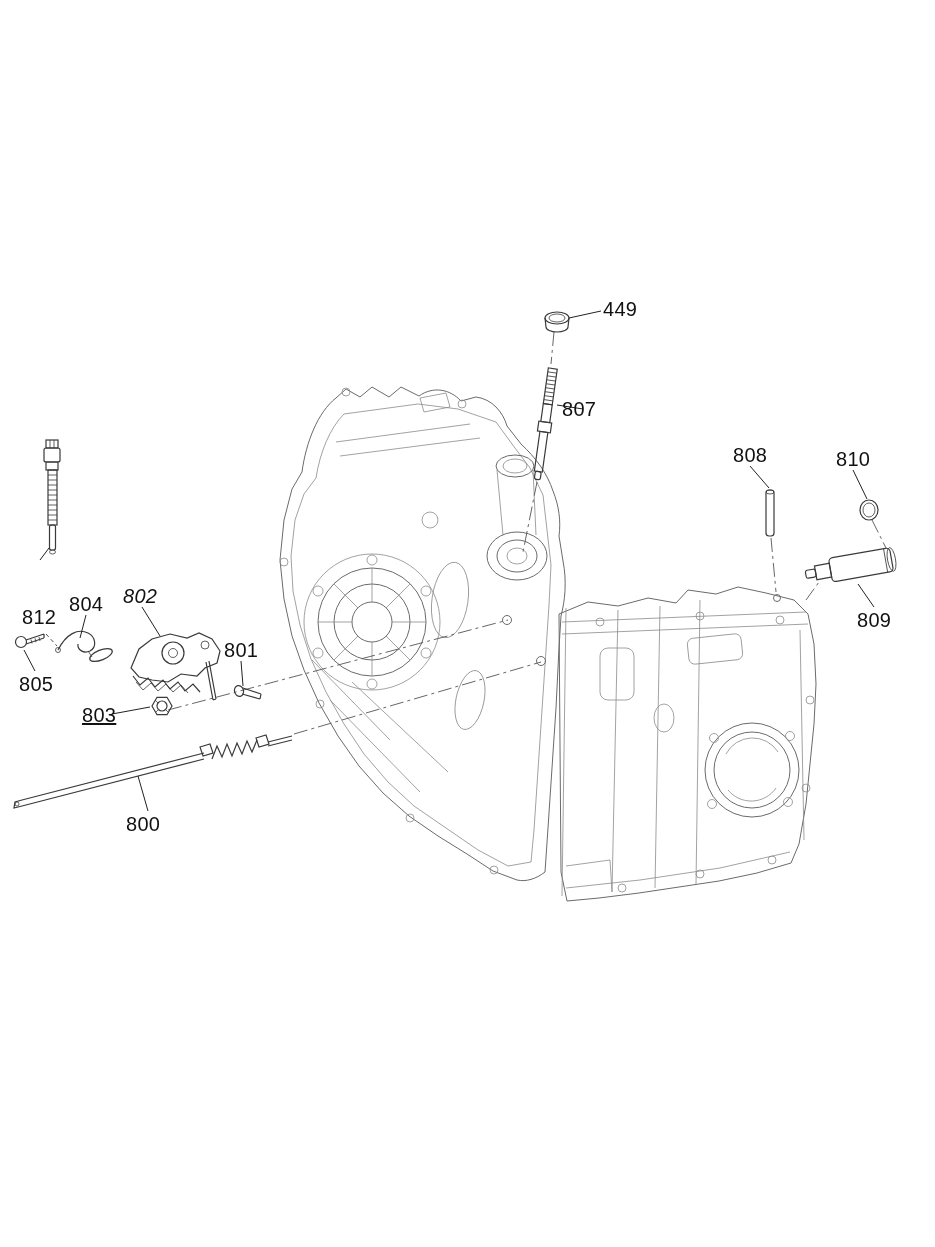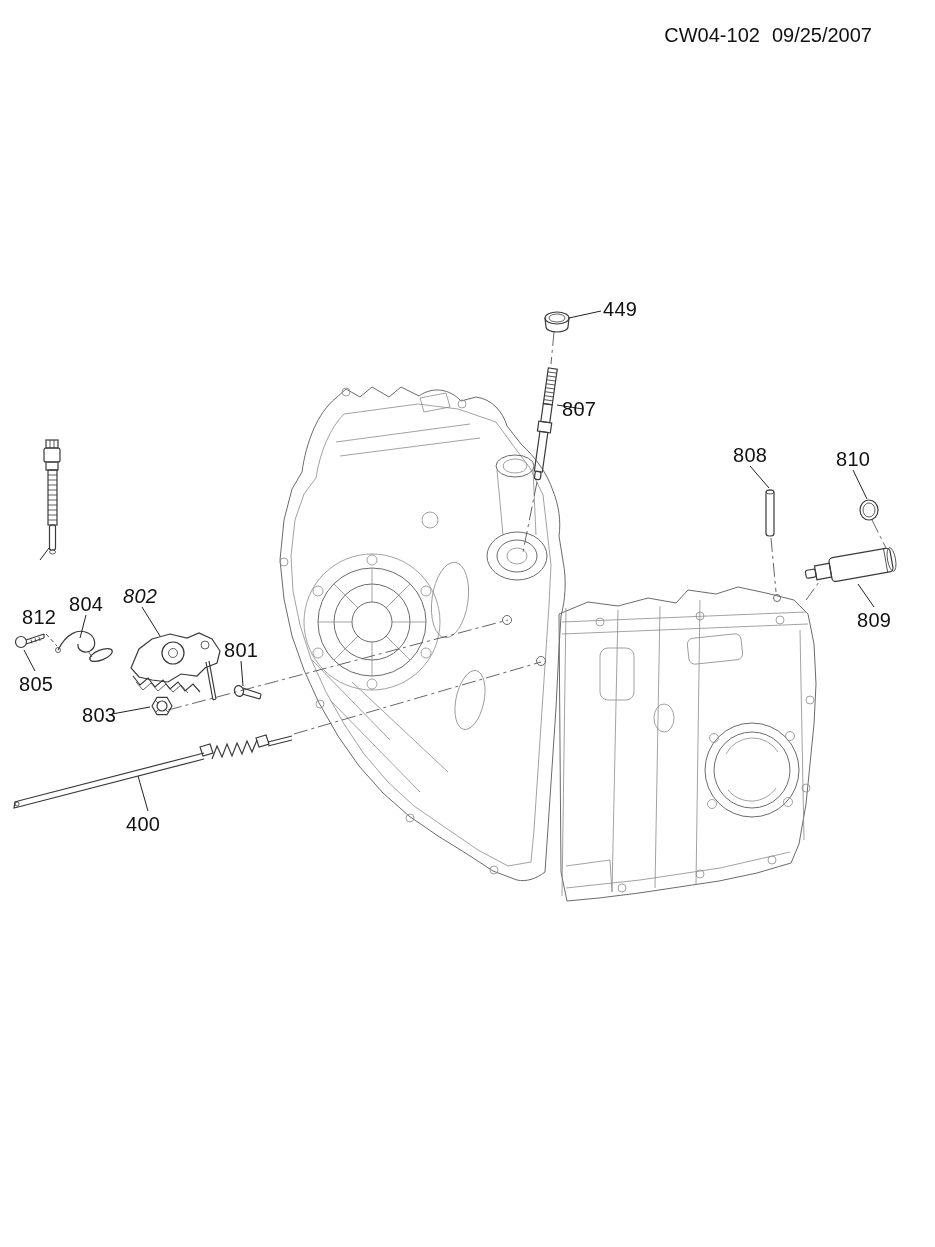--- a/index.html
+++ b/index.html
@@ -220,31 +220,27 @@
       <path class="leader" d="M 40,560 L 49,548"></path>
       <path class="leader" d="M 86,615 L 80,638"></path>
       <path class="leader" d="M 142,607 L 160,636"></path>
       <path class="leader" d="M 241,661 L 243,686"></path>
       <path class="leader" d="M 35,671 L 24,650"></path>
       <path class="leader" d="M 112,714 L 150,707"></path>
       <path class="leader" d="M 148,811 L 138,776"></path>
     </g>
   </svg>
 
-  <div id="header-code">
-    <span>CW04-102</span>
-    <span>09/25/2007</span>
-  </div>
 
   <div class="callout" style="left:603px;top:298px;">449</div>
   <div class="callout" style="left:562px;top:398px;">807</div>
   <div class="callout" style="left:733px;top:444px;">808</div>
   <div class="callout" style="left:836px;top:448px;">810</div>
   <div class="callout" style="left:857px;top:609px;">809</div>
   <div class="callout" style="left:22px;top:562px;margin-top:44px;">812</div>
   <div class="callout" style="left:69px;top:593px;">804</div>
   <div class="callout" style="left:123px;top:585px;font-style:italic;">802</div>
   <div class="callout" style="left:224px;top:639px;">801</div>
   <div class="callout" style="left:19px;top:673px;">805</div>
-  <div class="callout" style="left:82px;top:704px;">803</div>
-  <div class="callout" style="left:126px;top:813px;">400</div>
+  <div class="callout" style="left:82px;top:704px;text-decoration:underline;">803</div>
+  <div class="callout" style="left:126px;top:813px;">800</div>
 
 </div>
 
 </body></html>

